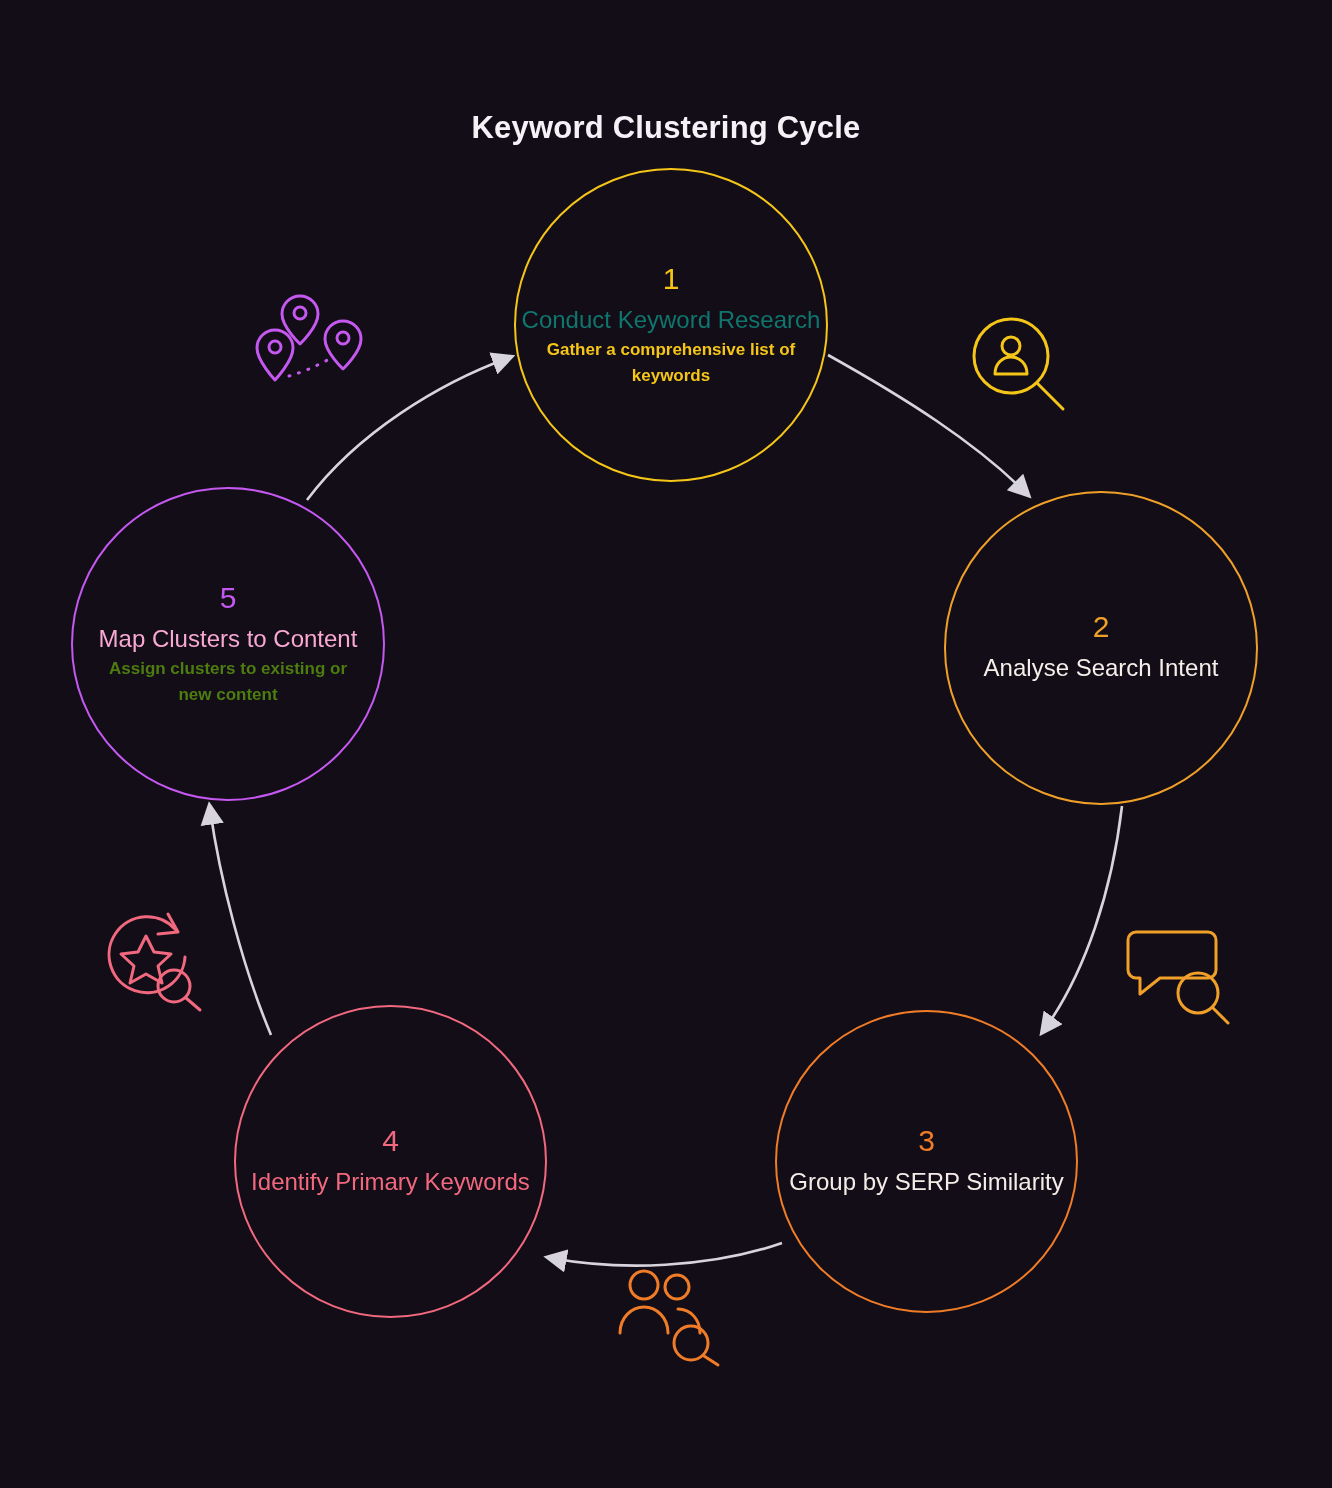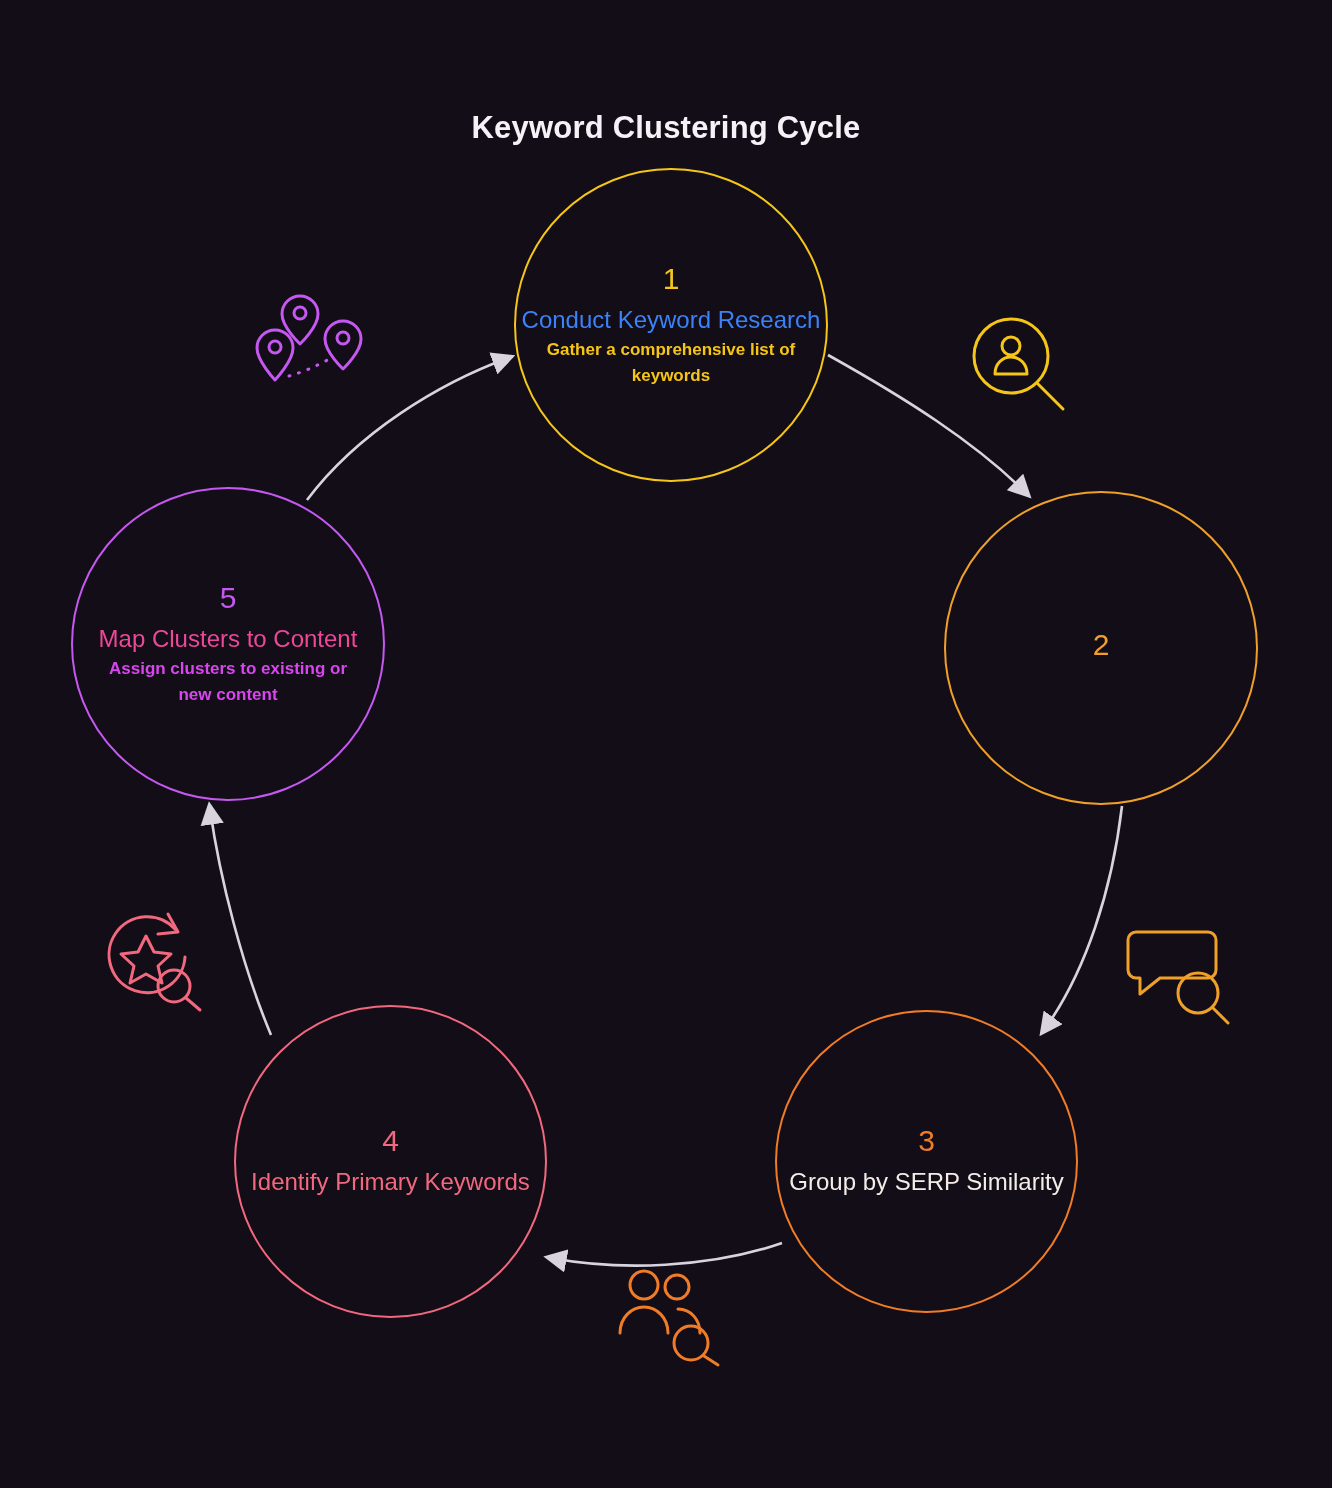--- a/index.html
+++ b/index.html
@@ -106,42 +106,43 @@
 
     <path d="M782,1243 C710,1268 620,1271 551,1258" fill="none" stroke="#d8d4de" stroke-width="2.6" marker-end="url(#ah)"></path>
 
     <path d="M271,1035 C243,968 220,880 210,809" fill="none" stroke="#d8d4de" stroke-width="2.6" marker-end="url(#ah)"></path>
 
     <path d="M307,500 C358,432 440,383 508,358" fill="none" stroke="#d8d4de" stroke-width="2.6" marker-end="url(#ah)"></path>
   </svg>
 
   <div class="node" id="node-1" style="border-color:#f5c518">
     <div class="num" style="color:#f5c518">1</div>
-    <div class="label" style="color:#3b82f6">Conduct Keyword Research</div>
+    <div class="label" style="color:#0f766e">Conduct Keyword Research</div>
     <div class="desc" style="color:#f5c518">Gather a comprehensive list of keywords</div>
   </div>
 
   <div class="node" id="node-2" style="border-color:#f0a029">
     <div class="num" style="color:#f0a029">2</div>
+    <div class="label" style="color:#f4efe8">Analyse Search Intent</div>
   </div>
 
   <div class="node" id="node-3" style="border-color:#f07c28">
     <div class="num" style="color:#f07c28">3</div>
     <div class="label" style="color:#f4ece7">Group by SERP Similarity</div>
   </div>
 
   <div class="node" id="node-4" style="border-color:#f2697f">
     <div class="num" style="color:#f2697f">4</div>
     <div class="label" style="color:#f2697f">Identify Primary Keywords</div>
   </div>
 
   <div class="node" id="node-5" style="border-color:#c558f0">
     <div class="num" style="color:#c558f0">5</div>
-    <div class="label" style="color:#ec4899">Map Clusters to Content</div>
-    <div class="desc" style="color:#d946ef">Assign clusters to existing or new content</div>
+    <div class="label" style="color:#f9a8d4">Map Clusters to Content</div>
+    <div class="desc" style="color:#4d7c0f">Assign clusters to existing or new content</div>
   </div>
 
   <div class="icon" id="icon-locations">
     <svg width="120" height="110" viewBox="0 0 120 110" fill="none" stroke="#c558f0" stroke-width="3" stroke-linecap="round" stroke-linejoin="round">
       <path d="M49 8 c10 0 18 8 18 18 0 13-18 30-18 30 S31 39 31 26 c0-10 8-18 18-18 z"></path>
       <circle cx="49" cy="25" r="6"></circle>
       <path d="M92 33 c10 0 18 8 18 18 0 13-18 30-18 30 S74 64 74 51 c0-10 8-18 18-18 z"></path>
       <circle cx="92" cy="50" r="6"></circle>
       <path d="M24 42 c10 0 18 8 18 18 0 13-18 32-18 32 S6 73 6 60 c0-10 8-18 18-18 z"></path>
       <circle cx="24" cy="59" r="6"></circle>

